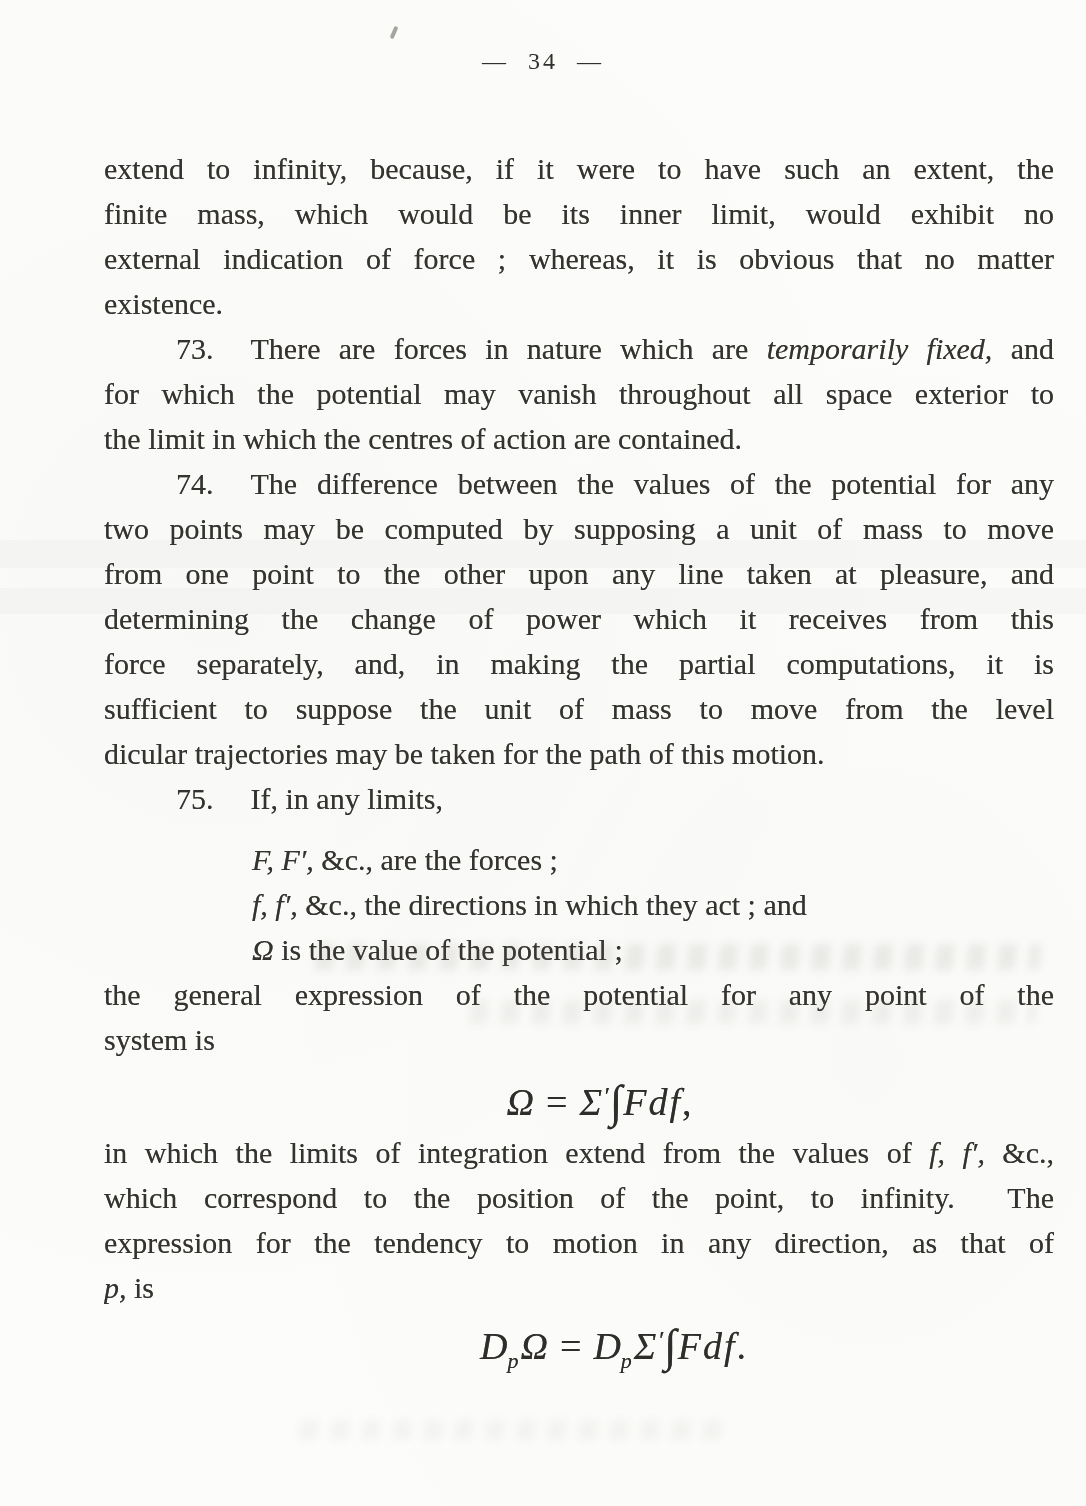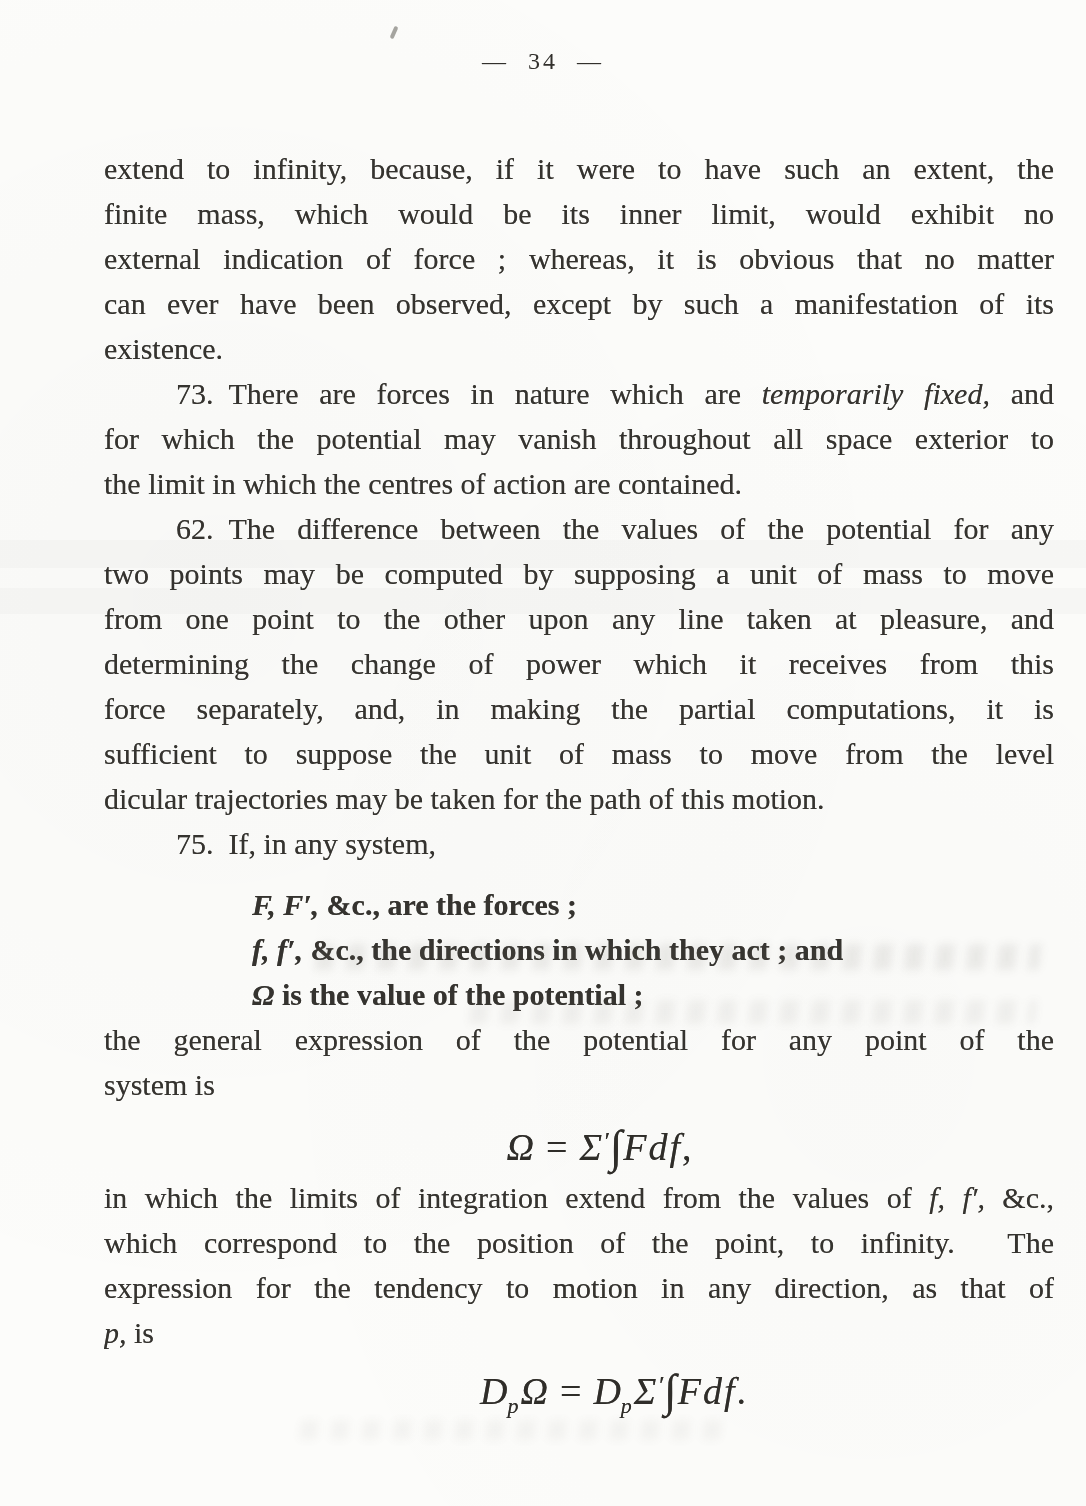--- a/index.html
+++ b/index.html
@@ -24,23 +24,23 @@
     position:absolute;top:146px;left:104px;width:950px;
     font-size:30px;line-height:45px;
     text-shadow:0 0 0.5px rgba(55,53,48,0.65);
   }
   .line{
     height:45px;overflow:hidden;
     text-align:justify;text-align-last:justify;
   }
   .line.short{text-align:center;text-align-last:left;}
   .line.indent{padding-left:72px;}
-  .pnum{margin-right:15px;}
+  .pnum{margin-right:37px;}
   .em{font-style:italic;}
-  .defs{margin-top:16px;font-weight:bold;}
+  .defs{margin-top:16px;}
   .defs .line{padding-left:148px;text-align:left;text-align-last:left;}
   .formula{
     height:68px;display:flex;align-items:center;justify-content:center;
     font-size:38px;font-style:italic;color:#2f2d29;
     text-shadow:0 0 0.5px rgba(50,48,44,0.7);
   }
   .formula .inner{position:relative;display:inline-flex;align-items:baseline;}
   .formula-potential .inner{left:20px;}
   .formula-tendency{height:60px;}
   .formula-tendency .inner{left:34px;}
@@ -76,36 +76,35 @@
   <div class="artifact shade shade1"></div>
   <div class="artifact shade shade2"></div>
 
   <div class="page-number">— 34 —</div>
 
   <div class="text-column">
 
     <div class="line">extend to infinity, because, if it were to have such an extent, the</div>
     <div class="line">finite mass, which would be its inner limit, would exhibit no</div>
     <div class="line">external indication of force ; whereas, it is obvious that no matter</div>
-    <div class="line">can ever have been observed, except by such a manifestation of its</div>
     <div class="line short">existence.</div>
 
     <div class="line indent"><span class="pnum">73.</span><span>There are forces in nature which are </span><span class="em">temporarily fixed,</span><span> and</span></div>
     <div class="line">for which the potential may vanish throughout all space exterior to</div>
     <div class="line short">the limit in which the centres of action are contained.</div>
 
-    <div class="line indent"><span class="pnum">62.</span><span>The difference between the values of the potential for any</span></div>
+    <div class="line indent"><span class="pnum">74.</span><span>The difference between the values of the potential for any</span></div>
     <div class="line">two points may be computed by supposing a unit of mass to move</div>
     <div class="line">from one point to the other upon any line taken at pleasure, and</div>
     <div class="line">determining the change of power which it receives from this</div>
     <div class="line">force separately, and, in making the partial computations, it is</div>
     <div class="line">sufficient to suppose the unit of mass to move from the level</div>
     <div class="line short">dicular trajectories may be taken for the path of this motion.</div>
 
-    <div class="line short indent"><span class="pnum">75.</span><span>If, in any system,</span></div>
+    <div class="line short indent"><span class="pnum">75.</span><span>If, in any limits,</span></div>
 
     <div class="defs">
       <div class="line"><span class="em">F, F′,</span><span> &amp;c., are the forces ;</span></div>
       <div class="line"><span class="em">f, f′,</span><span> &amp;c., the directions in which they act ; and</span></div>
       <div class="line"><span class="em">Ω</span><span> is the value of the potential ;</span></div>
     </div>
 
     <div class="line">the general expression of the potential for any point of the</div>
     <div class="line short">system is</div>
 

